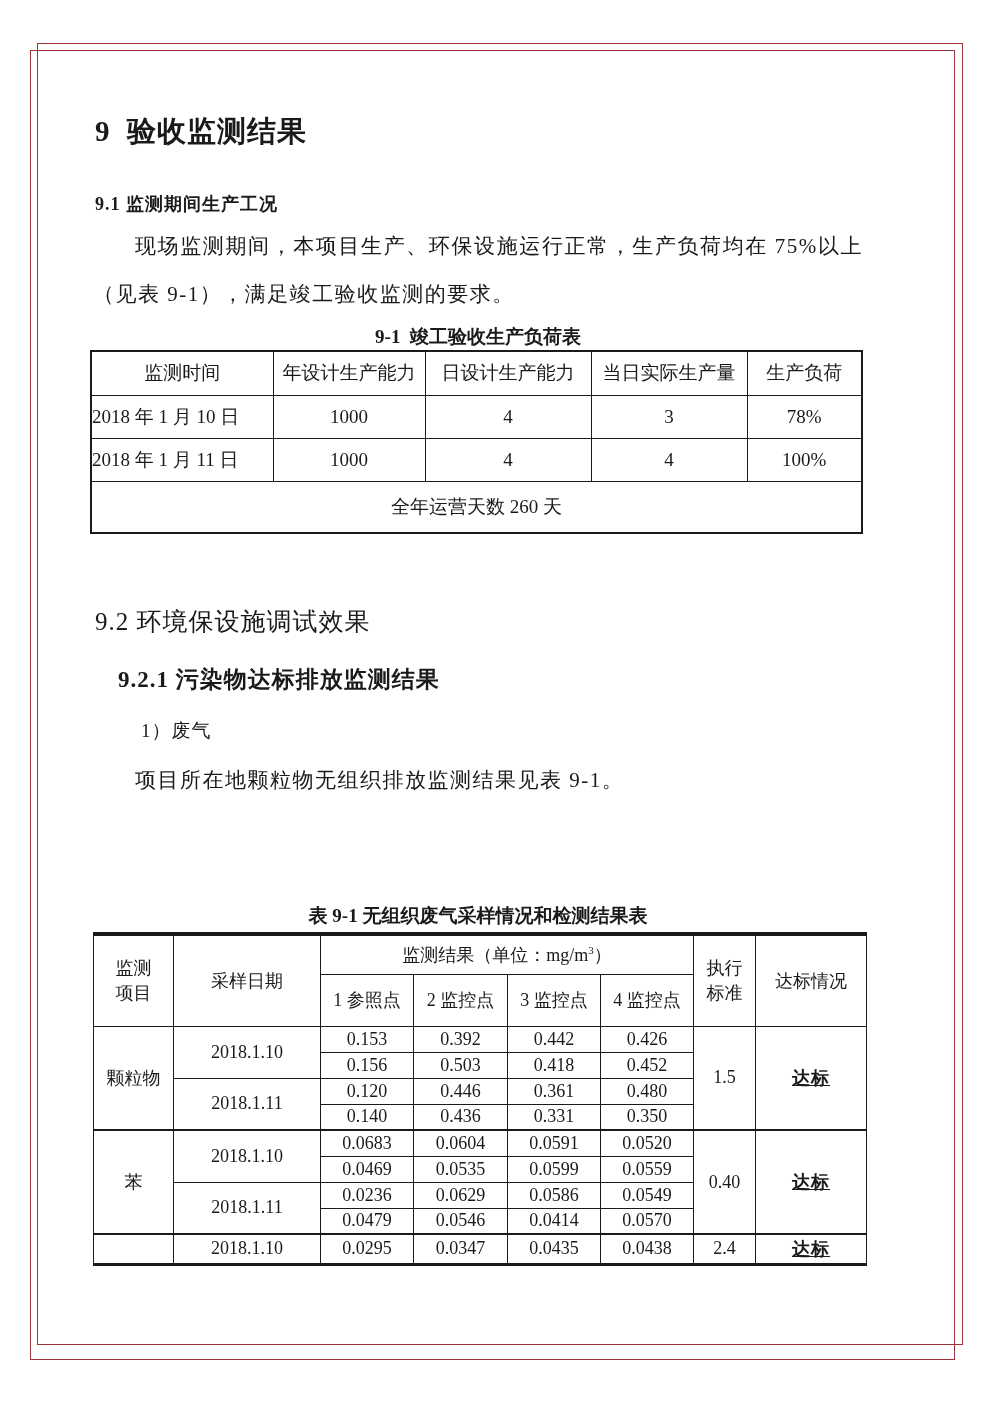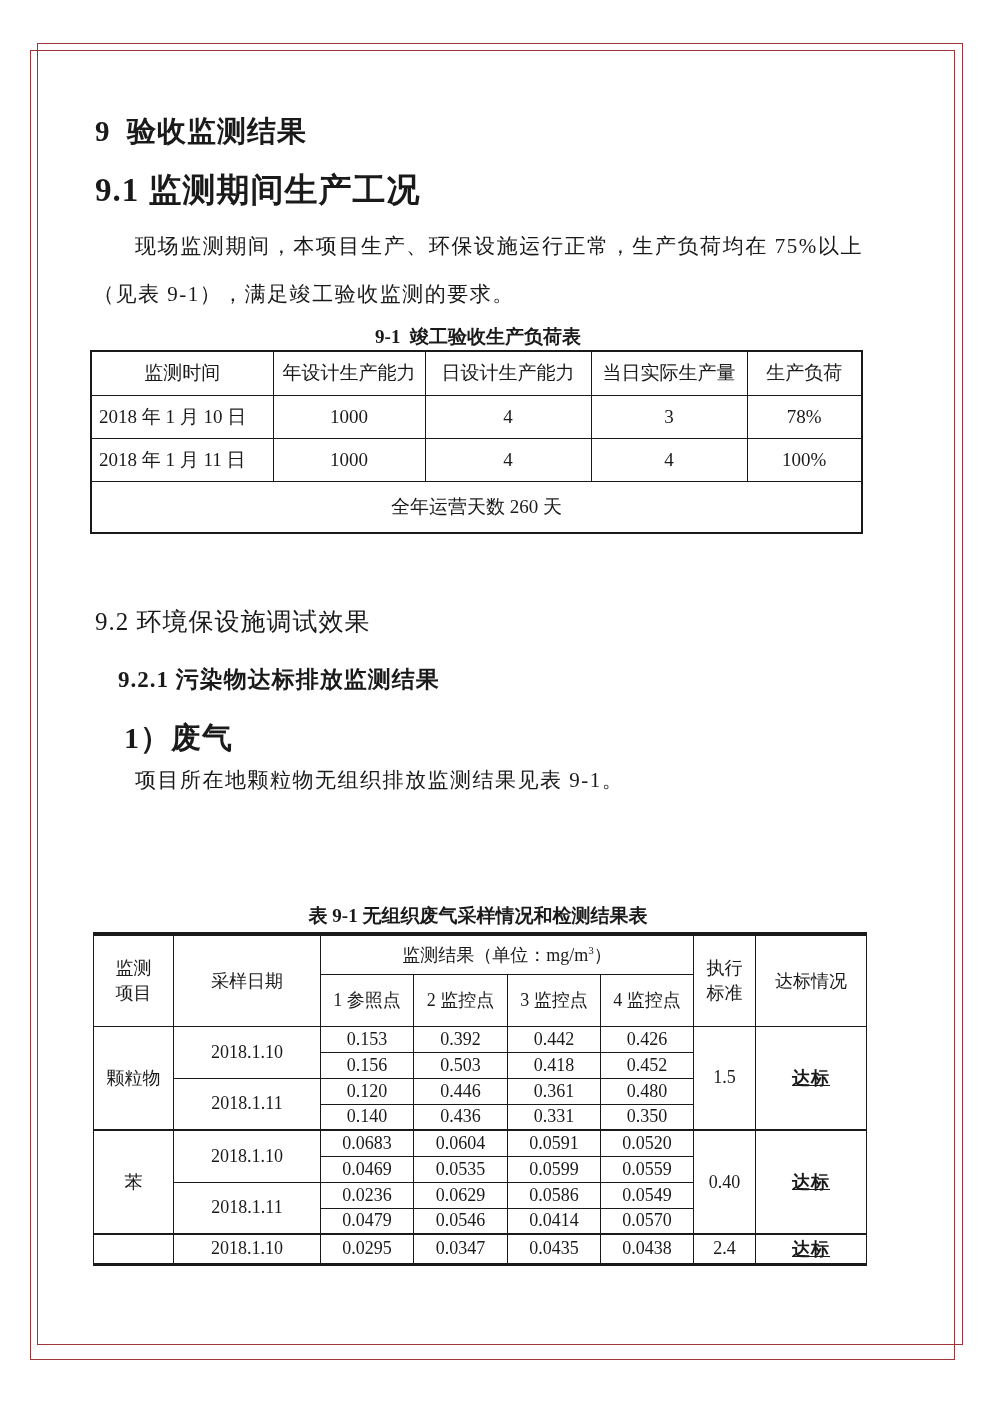--- a/index.html
+++ b/index.html
@@ -14,44 +14,44 @@
     font-family:"Liberation Serif","DejaVu Serif",serif;
     color:var(--ink);
   }
   .frame{position:absolute;border:1px solid var(--red);}
   .frame-outer{left:37px;top:43px;width:926px;height:1302px;}
   .frame-inner{left:30px;top:50px;width:925px;height:1310px;}
 
   .content{position:absolute;left:93px;top:0;width:770px;height:1403px;}
 
   .h1{position:absolute;left:2px;top:112px;font-size:29px;font-weight:bold;letter-spacing:1px;white-space:pre;}
-  .h2-1{position:absolute;left:2px;top:168px;font-size:33px;font-weight:bold;letter-spacing:1px;white-space:pre;}
+  .h2-1{position:absolute;left:2px;top:192px;font-size:18px;font-weight:bold;letter-spacing:1px;white-space:pre;}
   .h2-2{position:absolute;left:2px;top:605px;font-size:25px;font-weight:normal;letter-spacing:1px;white-space:pre;}
   .h3{position:absolute;left:25px;top:664px;font-size:23px;font-weight:bold;letter-spacing:1px;white-space:pre;}
-  .h4{position:absolute;left:31px;top:718px;font-size:30px;font-weight:bold;letter-spacing:1px;white-space:pre;}
+  .h4{position:absolute;left:48px;top:718px;font-size:19px;font-weight:normal;letter-spacing:1px;white-space:pre;}
 
   .para{position:absolute;left:0;width:770px;font-size:21px;line-height:48px;
         text-indent:2em;text-align:justify;letter-spacing:1.5px;}
   .para-1{top:222px;}
   .para-2{top:756px;}
 
   .tbl-title{position:absolute;left:0;width:770px;text-align:center;
              font-size:19px;font-weight:bold;white-space:pre;}
   .t1-title{top:324px;}
   .t2-title{top:903px;}
 
   table{border-collapse:collapse;table-layout:fixed;position:absolute;border-radius:19px;}
   td,th{overflow:hidden;}
 
   
   .table1{left:-3px;top:350px;width:771px;border:2px solid var(--line);font-size:19px;}
   .table1 th,.table1 td{border:1px solid var(--line);text-align:center;vertical-align:middle;font-weight:normal;}
   .table1 thead th{height:44px;}
   .table1 tbody td{height:43px;}
-  .table1 td.tl{text-align:left;padding-left:7px;margin-left:36px;}
+  .table1 td.tl{text-align:left;padding-left:0;margin-left:36px;}
   .table1 tr.foot td{height:52px;}
 
   
   .table2{left:0;top:932px;width:773px;font-size:18px;
           border-top:4px solid var(--line);border-bottom:3px solid var(--line);
           border-left:1px solid var(--line);border-right:1px solid var(--line);}
   .table2 th,.table2 td{border:1px solid var(--line);text-align:center;vertical-align:middle;font-weight:normal;}
   .table2 thead tr.hrow1 th{height:40px;}
   .table2 thead tr.hrow2 th{height:52px;}
   .table2 tbody td{height:26px;}

